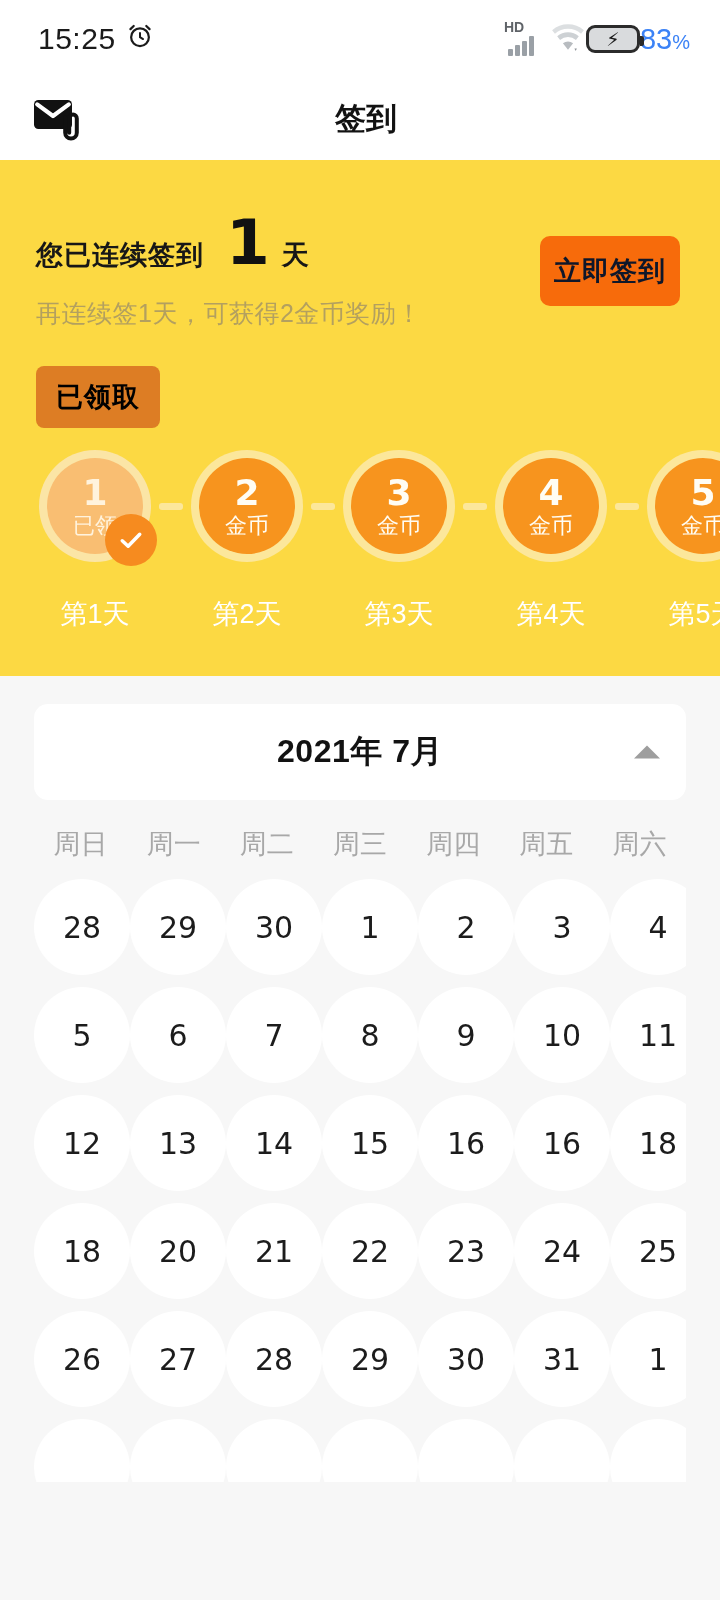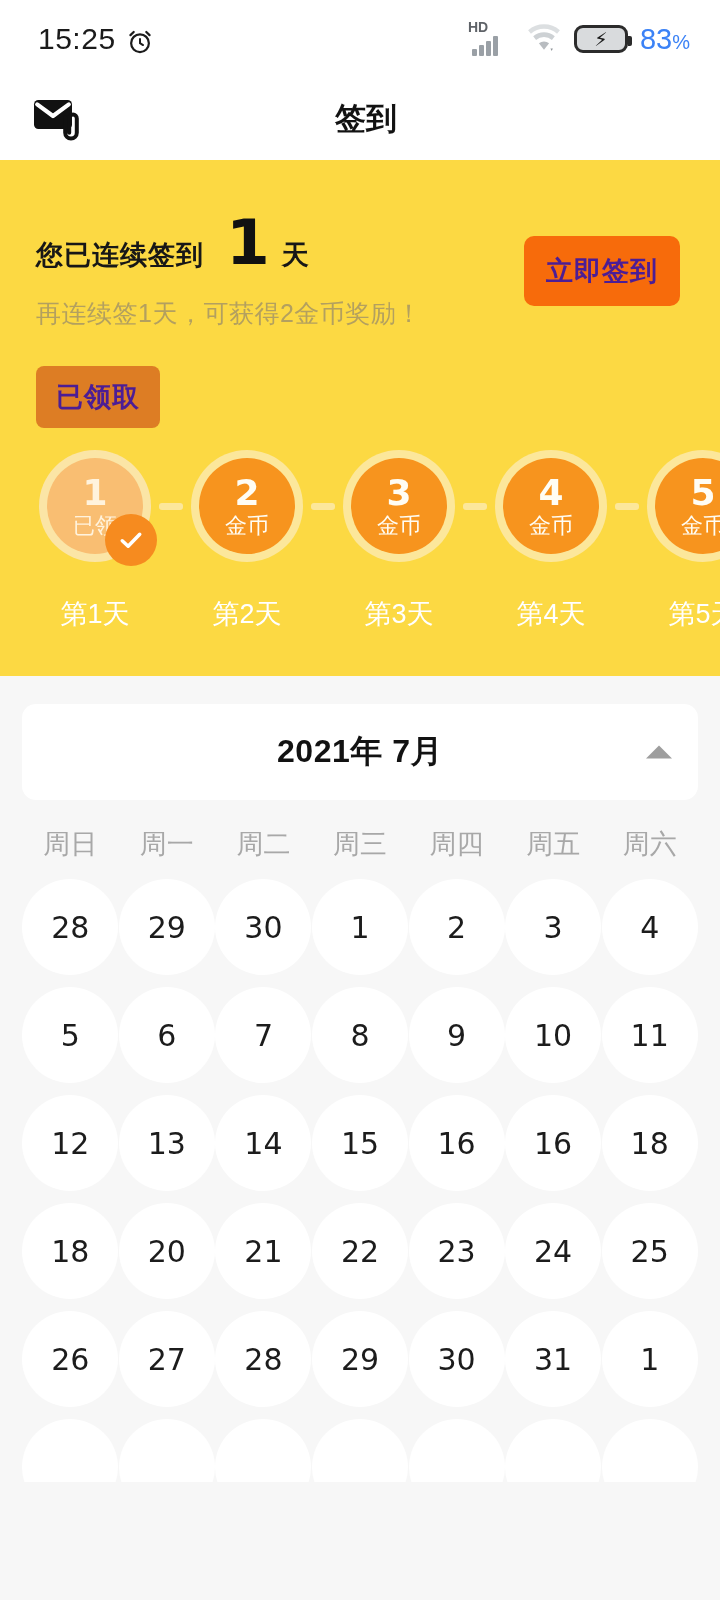--- a/index.html
+++ b/index.html
@@ -10,25 +10,25 @@
     overflow: hidden;
   }
   #app { position: relative; width: 720px; height: 1600px; background: #f7f7f7; }
 
   
   .statusbar {
     height: 78px; background: #ffffff;
     display: flex; align-items: center; justify-content: space-between;
     padding: 0 30px 0 38px;
   }
-  .sb-left { display: flex; align-items: flex-end; gap: 10px; }
+  .sb-left { display: flex; align-items: flex-start; gap: 10px; }
   .sb-time { font-size: 30px; color: #1b1b1b; letter-spacing: 0.5px; }
   .alarm-ico { width: 28px; height: 28px; position: relative; display: inline-block; }
   .alarm-ico svg { display: block; }
-  .sb-right { display: flex; align-items: center; gap: 12px; }
+  .sb-right { display: flex; align-items: center; gap: 0; }
   .hd-sig { position: relative; width: 46px; height: 34px; }
   .hd-label { position: absolute; left: 0; top: -2px; font-size: 14px; font-weight: bold; color: #5f6368; line-height: 1; }
   .bars { position: absolute; left: 4px; bottom: 0; display: flex; align-items: flex-end; gap: 2px; height: 22px; }
   .bars i { width: 5px; background: #9aa0a6; border-radius: 1px; display: block; }
   .bars i.b1 { height: 7px; }
   .bars i.b2 { height: 11px; }
   .bars i.b3 { height: 15px; }
   .bars i.b4 { height: 20px; background: #9aa0a6; }
   .wifi-ico { width: 36px; height: 30px; }
   .batt { width: 54px; height: 28px; border: 3px solid #2b2b2b; border-radius: 9px; position: relative; display: flex; align-items: center; justify-content: center; background: #d9dbdd; }
@@ -53,29 +53,29 @@
   .banner { background: #FCD943; padding: 0 0 0 0; position: relative; height: 516px; overflow: hidden; }
   .banner-head { padding: 58px 0 0 36px; display: flex; align-items: flex-start; }
   .head-left { flex: 1; }
   .streak-line { display: flex; align-items: baseline; }
   .streak-txt { font-size: 27px; font-weight: bold; color: #171717; letter-spacing: 1px; }
   .streak-num { font-size: 63px; font-weight: bold; color: #111; line-height: 0.8; margin: 0 12px 0 22px; font-family: "DejaVu Sans", sans-serif; }
   .streak-unit { font-size: 27px; font-weight: bold; color: #171717; }
   .sub-line { margin-top: 24px; font-size: 25px; color: #b3a05f; letter-spacing: 0.5px; }
   .signin-btn {
     margin: 18px 40px 0 0;
-    background: #F76B0B; color: #4c1d95;
+    background: #F76B0B; color: #0f172a;
     font-size: 27px; font-weight: bold;
     border: none; border-radius: 10px;
-    padding: 17px 22px; letter-spacing: 1px;
+    padding: 17px 14px; letter-spacing: 1px;
     cursor: pointer; white-space: nowrap;
   }
   .claimed-tag {
     margin: 36px 0 0 36px; display: inline-block;
-    background: #DD7D24; color: #4c1d95;
+    background: #DD7D24; color: #000000;
     font-size: 27px; font-weight: bold; letter-spacing: 1px;
     padding: 13px 20px; border-radius: 8px;
   }
 
   
   .daystrip { display: flex; align-items: flex-start; padding: 22px 0 0 34px; gap: 0; }
   .day-item { display: flex; flex-direction: column; align-items: center; width: 122px; flex: 0 0 122px; }
   .coin-wrap { position: relative; width: 112px; height: 112px; }
   .coin-ring {
     position: absolute; inset: 0; border-radius: 50%;
@@ -95,21 +95,21 @@
     position: absolute; right: -6px; bottom: -4px;
     width: 52px; height: 52px; border-radius: 50%;
     background: #F68B1F; display: flex; align-items: center; justify-content: center;
   }
   .check-badge svg { display: block; }
   .day-label { margin-top: 34px; font-size: 27px; color: #FFFFFF; white-space: nowrap; }
   .dash { width: 30px; flex: 0 0 30px; height: 112px; display: flex; align-items: center; justify-content: center; }
   .dash i { display: block; width: 24px; height: 7px; background: #FCE79B; border-radius: 3px; }
 
   
-  .calendar-area { padding: 0 22px; }
+  .calendar-area { padding: 0 34px; }
   .cal-head {
     background: #ffffff; border-radius: 14px; height: 96px;
     margin-top: 28px; display: flex; align-items: center; justify-content: center;
     position: relative;
   }
   .cal-title { font-size: 32px; font-weight: bold; color: #121212; letter-spacing: 0.5px; }
   .cal-collapse {
     position: absolute; right: 26px; top: 50%; transform: translateY(-50%);
     width: 0; height: 0; border-left: 13px solid transparent; border-right: 13px solid transparent;
     border-bottom: 13px solid #9e9e9e; cursor: pointer;

